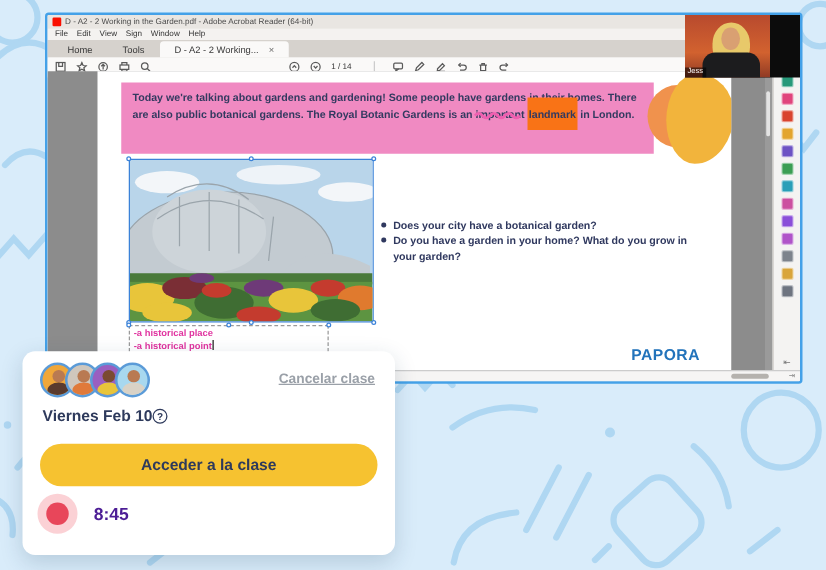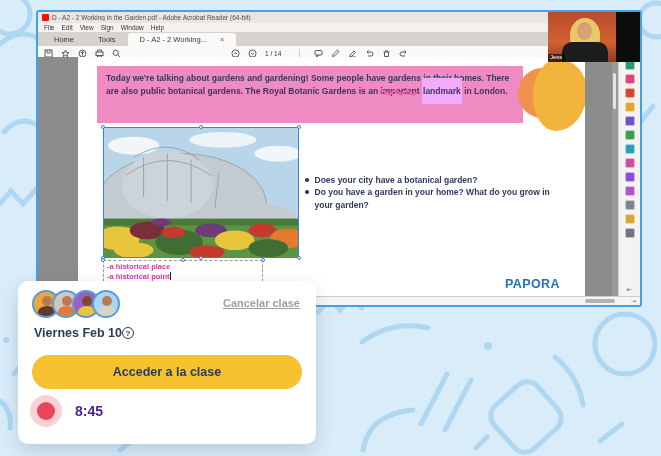--- a/index.html
+++ b/index.html
@@ -11,21 +11,21 @@
   .acrobat{position:absolute;left:36px;top:10px;width:606px;height:297px;
     background:#f3f1ef;border:2px solid #44a1e8;border-radius:3px;box-sizing:border-box;
     overflow:hidden;z-index:2;}
   .titlebar{height:11px;background:#e9e6e2;display:flex;align-items:center;gap:3px;padding:0 4px;}
   .appicon{width:7px;height:7px;background:#fa0f00;border-radius:1px;flex:0 0 auto;}
   .wtitle{font-size:6.5px;color:#4a4a4a;white-space:nowrap;overflow:hidden;}
   .menubar{height:9px;background:#f4f2f0;display:flex;align-items:center;gap:7px;padding:0 6px;}
   .menubar span{font-size:6.5px;color:#333;}
   .tabbar{height:14px;background:#d6d2cd;display:flex;align-items:flex-end;padding-left:4px;}
   .tab{font-size:7.5px;color:#3a3a3a;padding:2px 12px;}
-  .tab.active{background:#faf9f8;border-radius:3px 3px 0 0;display:flex;gap:13px;align-items:flex-start;}
+  .tab.active{background:#faf9f8;border-radius:3px 3px 0 0;display:flex;gap:8px;align-items:flex-start;}
   .tab .x{color:#666;}
   .toolbar{height:15px;background:#faf9f8;border-bottom:1px solid #c9c5c0;
     display:flex;align-items:center;padding:0 6px;}
   .tbgroup{display:flex;align-items:center;gap:8px;}
   .tbgroup.center{margin-left:110px;}
   .tbgroup.annot{margin-left:14px;}
   .tico{width:9px;height:9px;display:inline-block;}
   .tico svg{display:block;}
   .pageind{font-size:6.5px;color:#333;}
   .tbdiv{width:1px;height:9px;background:#ccc;margin-left:10px;}
@@ -58,21 +58,21 @@
   .hscroll{position:absolute;left:0;right:0;bottom:0;height:8px;background:#f6f5f4;border-top:1px solid #ccc;}
   .hthumb{position:absolute;left:547px;top:2px;width:30px;height:4px;background:#b5b2ae;border-radius:2px;}
   .hend{position:absolute;right:4px;top:0;font-size:6px;color:#888;line-height:8px;}
 
   
   .pinkblock{position:absolute;left:19px;top:9px;width:426px;height:57px;background:#f08ac2;
     box-sizing:border-box;padding:6px 8px 0 9px;z-index:3;
     font-size:8.5px;font-weight:600;line-height:1.55;color:#333a60;}
   .scribbled{position:relative;white-space:nowrap;}
   .scribbled svg{position:absolute;left:-1px;top:2px;width:102%;height:9px;}
-  .hl{background:#f0abfc;padding:8px 1px;}
+  .hl{background:#f97316;padding:8px 1px;}
   .blob-orange{position:absolute;left:440px;top:11px;width:48px;height:50px;border-radius:50%;
     background:#f0924d;z-index:4;}
   .blob-yellow{position:absolute;left:455px;top:2px;width:54px;height:72px;background:#f2b43c;
     border-radius:46% 54% 58% 42% / 52% 44% 56% 48%;z-index:5;}
   .photo{position:absolute;left:25px;top:70px;width:196px;height:131px;
     border:1.5px solid #3b82d8;box-sizing:border-box;z-index:6;}
   .handle{position:absolute;width:4px;height:4px;background:#fff;border:1px solid #3b82d8;
     border-radius:50%;box-sizing:border-box;z-index:7;}
   .annotbox{position:absolute;left:25px;top:203px;width:160px;height:26px;
     border:1px dashed #9a9a9a;box-sizing:border-box;padding:1px 3px;z-index:6;}

